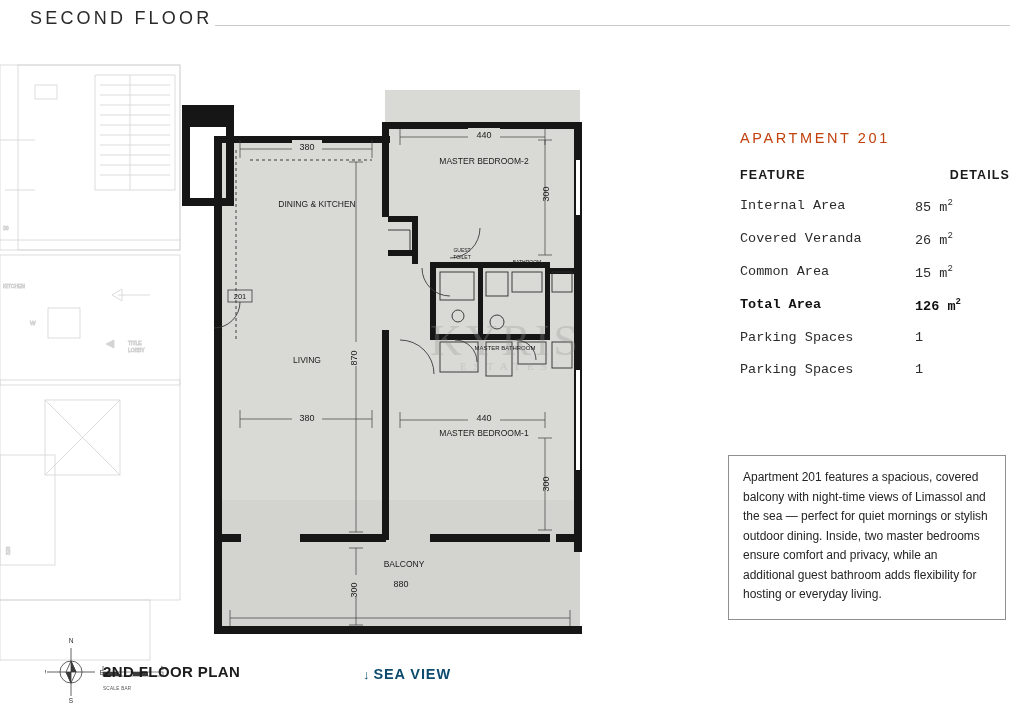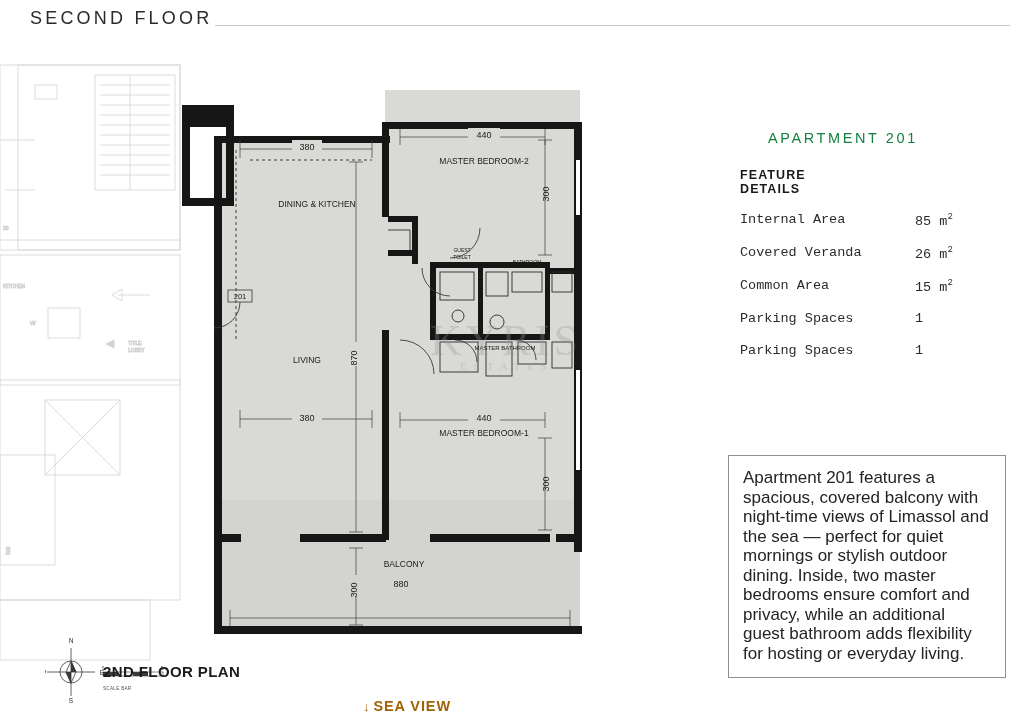--- a/index.html
+++ b/index.html
@@ -48,33 +48,31 @@
   
   .info-panel {
     position: absolute;
     left: 740px;
     top: 130px;
     width: 270px;
   }
   .apt-title {
     font-size: 14.5px;
     letter-spacing: 2.6px;
-    color: #15803d;
+    color: #c2410c;
     margin-bottom: 22px;
-    margin-left: 28px;
   }
   .spec-head {
     display: flex;
     justify-content: space-between;
     font-size: 12.5px;
     font-weight: bold;
     letter-spacing: 1.1px;
     color: #1a1a1a;
     margin-bottom: 16px;
-    flex-direction: column;
   }
   .spec-row {
     display: flex;
     justify-content: space-between;
     font-size: 13.5px;
     color: #2b2b2b;
     margin-bottom: 16.5px;
     font-family: Liberation Mono, monospace;
   }
   .spec-row .val { width: 95px; }
@@ -85,21 +83,21 @@
     position: absolute;
     left: 728px;
     top: 455px;
     width: 278px;
     border: 1px solid #8f8f8f;
     padding: 12px 14px 14px 14px;
     box-sizing: border-box;
   }
   .desc-box p {
     margin: 0;
-    font-size: 17px;
+    font-size: 12px;
     line-height: 19.5px;
     color: #242424;
   }
 
   
   .compass {
     position: absolute;
     left: 45px;
     top: 630px;
     width: 240px;
@@ -122,22 +120,21 @@
     letter-spacing: 0.3px;
     color: #555;
   }
   .sea-view {
     position: absolute;
     left: 363px;
     top: 666px;
     font-size: 14.5px;
     font-weight: bold;
     letter-spacing: 0.9px;
-    color: #a16207;
-    margin-top: 32px;
+    color: #0c4a6e;
   }
   .sea-view .arrow { font-size: 13px; margin-right: 3px; }
 
   
   .watermark {
     position: absolute;
     left: 430px;
     top: 315px;
     font-size: 44px;
     letter-spacing: 4px;
@@ -345,20 +342,24 @@
     <span class="val"><span>85</span>&nbsp;<span>m</span><sup>2</sup></span>
   </div>
   <div class="spec-row">
     <span>Covered Veranda</span>
     <span class="val"><span>26</span>&nbsp;<span>m</span><sup>2</sup></span>
   </div>
   <div class="spec-row">
     <span>Common Area</span>
     <span class="val"><span>15</span>&nbsp;<span>m</span><sup>2</sup></span>
   </div>
+  <div class="spec-row total">
+    <span>Total Area</span>
+    <span class="val"><span>126</span>&nbsp;<span>m</span><sup>2</sup></span>
+  </div>
   <div class="spec-row">
     <span>Parking Spaces</span>
     <span class="val">1</span>
   </div>
   <div class="spec-row">
     <span>Parking Spaces</span>
     <span class="val">1</span>
   </div>
 </div>
 

